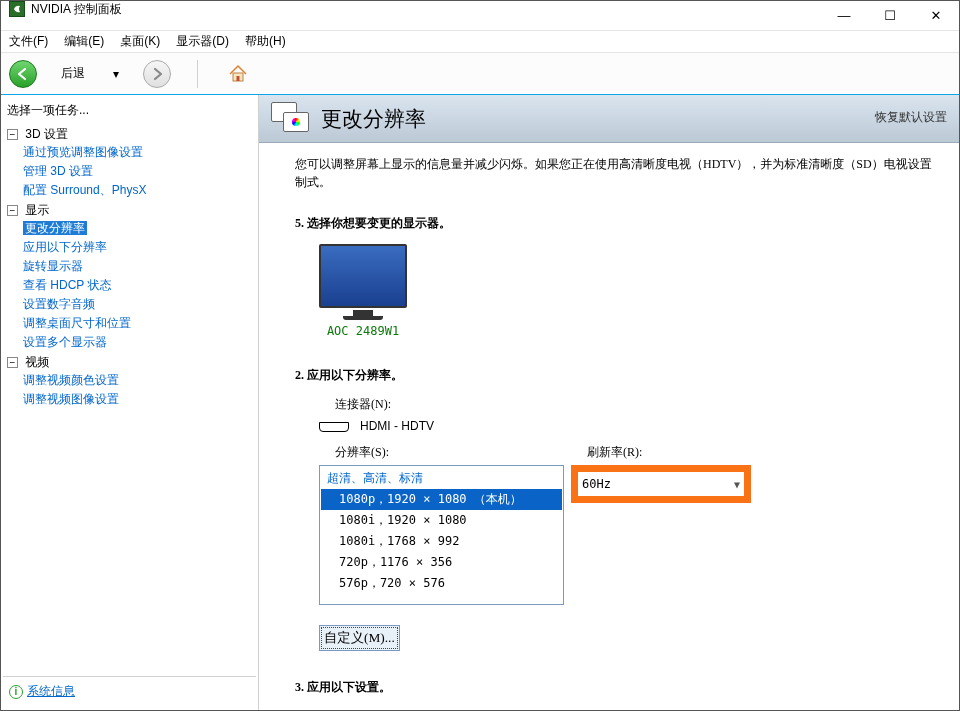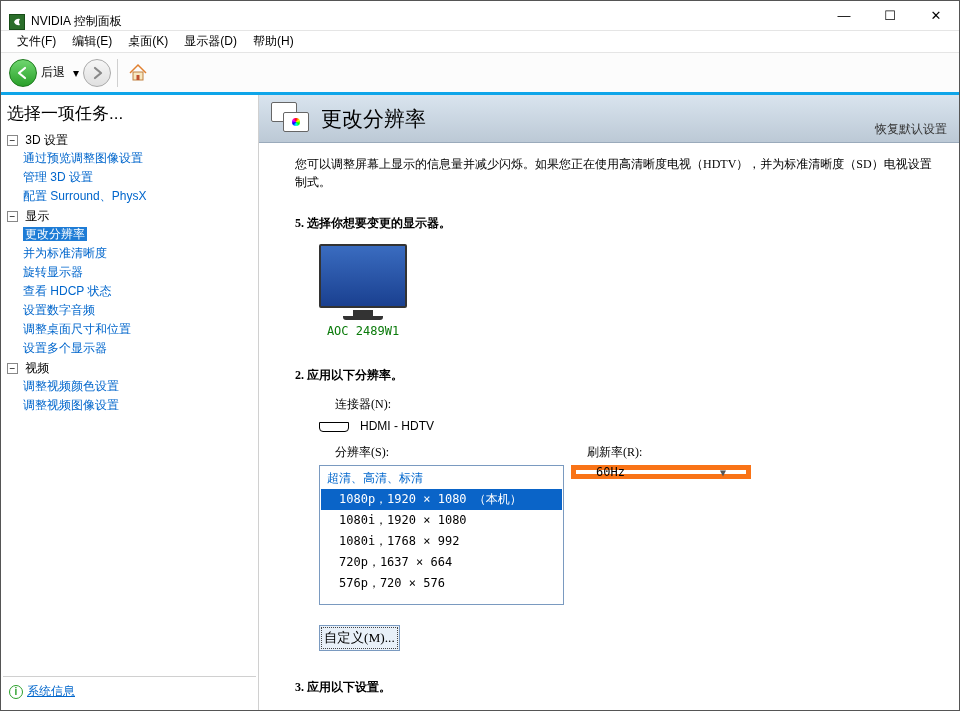--- a/index.html
+++ b/index.html
@@ -1,55 +1,55 @@
 <!DOCTYPE html>
 <html><head>
 <meta charset="utf-8">
 <style>
 * { box-sizing: border-box; margin: 0; padding: 0; }
 body { font-family: "Microsoft YaHei", "SimSun", Tahoma, sans-serif; font-size: 12px; background: #fff; overflow: hidden; }
 .window { width: 960px; height: 711px; display: flex; flex-direction: column; border: 1px solid #555; }
-.titlebar { height: 30px; display: flex; align-items: flex-end; padding: 0 0 0 8px; background: #fff; border-bottom: 1px solid #e5e5e5; }
+.titlebar { height: 30px; display: flex; align-items: flex-start; padding: 0 0 0 8px; background: #fff; border-bottom: 1px solid #e5e5e5; }
 .app-icon { width: 16px; height: 16px; background: #2a6e2a; border: 1px solid #174d17; margin-right: 6px; display: flex; align-items: center; justify-content: center; }
 .app-icon svg { width: 10px; height: 10px; }
 .title-text { flex: 1; font-size: 12px; }
 .win-controls { display: flex; height: 100%; }
 .win-btn { width: 46px; display: flex; align-items: center; justify-content: center; font-size: 13px; }
-.menubar { height: 22px; display: flex; align-items: center; padding: 0 8px; background: #fff; border-bottom: 1px solid #e5e5e5; }
+.menubar { height: 22px; display: flex; align-items: center; padding: 0 0; background: #fff; border-bottom: 1px solid #e5e5e5; }
 .menu-item { padding: 2px 8px; cursor: default; }
-.toolbar { height: 42px; display: flex; align-items: center; padding: 0 8px; background: #fcfcfc; border-bottom: 3px solid #0ea5e9; gap: 0; }
+.toolbar { height: 42px; display: flex; align-items: center; padding: 0 8px; background: #fcfcfc; border-bottom: 1px solid #0ea5e9; gap: 20px; }
 .nav-btn { width: 28px; height: 28px; border-radius: 50%; display: flex; align-items: center; justify-content: center; background: linear-gradient(#f6f6f6,#e0e0e0); border: 1px solid #aaa; }
 .nav-btn.green { background: linear-gradient(#6fd66f,#2aa02a); border-color: #1d7a1d; color: #fff; }
 .nav-label { margin: 0 4px; }
 .nav-drop { width: 14px; display: flex; align-items: center; justify-content: center; }
 .tb-sep { width: 1px; height: 28px; background: #d0d0d0; margin: 0 6px; }
 .home-icon { width: 28px; height: 28px; display: flex; align-items: center; justify-content: center; }
 .body-area { flex: 1; display: flex; overflow: hidden; }
 .sidebar { width: 258px; border-right: 1px solid #d0d0d0; display: flex; flex-direction: column; padding: 4px 2px; background: #fff; }
-.sidebar-title { padding: 3px 4px 6px 4px; font-size: 17px; }
+.sidebar-title { padding: 3px 4px 6px 4px; font-size: 12px; }
 .tree { flex: 1; overflow: auto; }
 .tree ul { list-style: none; padding-left: 16px; }
 .tree > ul { padding-left: 4px; }
 .tree li { padding: 1px 0; white-space: nowrap; }
 .tree-toggle { display: inline-block; width: 11px; height: 11px; border: 1px solid #888; text-align: center; line-height: 9px; font-size: 10px; margin-right: 4px; vertical-align: middle; cursor: default; background: #fff; }
 .tree-cat { color: #000; }
 .tree-link { color: #0066cc; cursor: pointer; text-decoration: none; }
 .tree-link.selected { background: #1e7cd6; color: #fff; padding: 0 2px; }
 .sidebar-footer { height: 30px; border-top: 1px solid #d0d0d0; display: flex; align-items: center; padding: 0 6px; gap: 4px; }
 .sys-icon { width: 14px; height: 14px; border: 1px solid #2aa02a; border-radius: 50%; display: flex; align-items: center; justify-content: center; color: #2aa02a; font-size: 10px; font-weight: bold; }
 .sys-link { color: #0066cc; text-decoration: underline; cursor: pointer; }
 .main { flex: 1; display: flex; flex-direction: column; overflow: hidden; }
 .header-band { height: 48px; background: linear-gradient(#d9e4ee,#bcc9d6); border-bottom: 1px solid #9aaabb; display: flex; align-items: center; padding: 0 12px; gap: 10px; position: relative; }
 .hdr-icon { width: 40px; height: 34px; position: relative; }
 .hdr-icon .mon { position: absolute; width: 26px; height: 20px; background: #fff; border: 1px solid #666; border-radius: 2px; }
 .hdr-icon .mon.back { left: 0; top: 0; }
 .hdr-icon .mon.front { left: 12px; top: 10px; background: #fff; display: flex; align-items: center; justify-content: center; }
 .hdr-icon .dot { width: 8px; height: 8px; border-radius: 50%; background: conic-gradient(red,yellow,lime,cyan,blue,magenta,red); }
 .hdr-title { font-size: 21px; font-family: "SimSun", serif; }
-.restore-link { position: absolute; right: 12px; bottom: 4px; color: #333; cursor: pointer; font-family: "SimSun", serif; }
+.restore-link { position: absolute; right: 12px; bottom: 16px; color: #333; cursor: pointer; font-family: "SimSun", serif; }
 .content { flex: 1; overflow-y: auto; overflow-x: auto; padding: 12px 24px 12px 36px; font-family: "SimSun", serif; font-size: 12px; }
 .intro { margin-bottom: 24px; line-height: 1.5; }
 .step { margin-bottom: 28px; }
 .step-head { font-weight: bold; margin-bottom: 12px; }
 .step-body { padding-left: 24px; }
 .monitor-thumb { display: inline-block; text-align: center; }
 .monitor-thumb .screen { width: 88px; height: 64px; background: linear-gradient(#3a6cc0,#1a4090); border: 2px solid #333; border-radius: 2px; margin-bottom: 2px; }
 .monitor-thumb .stand { width: 20px; height: 6px; background: #333; margin: 0 auto; }
 .monitor-thumb .base { width: 40px; height: 4px; background: #333; margin: 0 auto; border-radius: 0 0 3px 3px; }
 .monitor-thumb .label { color: #0a7a0a; margin-top: 4px; font-family: Consolas, monospace; }
@@ -57,21 +57,21 @@
 .field-label { display: block; margin-bottom: 4px; margin-left: 16px; }
 .hdmi-icon { display: inline-block; width: 30px; height: 10px; border: 1.5px solid #000; border-radius: 0 0 4px 4px; vertical-align: middle; margin-right: 8px; }
 .connector-val { font-family: Liberation Sans, sans-serif; }
 .cols { display: flex; gap: 36px; margin-top: 10px; }
 .col-l { width: 216px; }
 .col-r { width: 180px; }
 .listbox { width: 245px; height: 140px; border: 1px solid #7a9ac0; background: #fff; overflow-y: auto; padding: 2px 1px; }
 .listbox .group { color: #0066cc; padding: 2px 6px; font-family: "SimSun", serif; }
 .listbox .opt { padding: 2px 6px 2px 18px; font-family: Consolas, "SimSun", monospace; white-space: nowrap; }
 .listbox .opt.selected { background: #0a64c8; color: #fff; }
-.combo { width: 180px; height: 14px; border: 5px solid #f97316; background: #fff; display: flex; align-items: center; padding: 0 20px; justify-content: space-between; font-family: Consolas, monospace; }
+.combo { width: 180px; height: 38px; border: 7px solid #f97316; background: #fff; display: flex; align-items: center; padding: 0 4px; justify-content: space-between; font-family: Consolas, monospace; }
 .combo .arrow { font-size: 10px; color: #555; }
 .custom-btn { margin-top: 20px; border: 1px solid #7a9ac0; background: #e8f0f8; padding: 3px 4px; font-family: "SimSun", serif; cursor: default; outline: 1px dotted #444; outline-offset: -3px; }
 </style>
 </head>
 <body>
 
 <div class="window">
 
   <div class="titlebar">
     <div class="app-icon">
@@ -131,21 +131,21 @@
               <li><a class="tree-link">通过预览调整图像设置</a></li>
               <li><a class="tree-link">管理 3D 设置</a></li>
               <li><a class="tree-link">配置 Surround、PhysX</a></li>
             </ul>
           </li>
           <li>
             <span class="tree-toggle">−</span>
             <span class="tree-cat">显示</span>
             <ul>
               <li><a class="tree-link selected">更改分辨率</a></li>
-              <li><a class="tree-link">并为标准清晰度</a></li>
+              <li><a class="tree-link">应用以下分辨率</a></li>
               <li><a class="tree-link">旋转显示器</a></li>
               <li><a class="tree-link">查看 HDCP 状态</a></li>
               <li><a class="tree-link">设置数字音频</a></li>
               <li><a class="tree-link">调整桌面尺寸和位置</a></li>
               <li><a class="tree-link">设置多个显示器</a></li>
             </ul>
           </li>
           <li>
             <span class="tree-toggle">−</span>
             <span class="tree-cat">视频</span>
@@ -201,21 +201,21 @@
             </div>
 
             <div class="cols">
               <div class="col-l">
                 <span class="field-label">分辨率(S):</span>
                 <div class="listbox">
                   <div class="group">超清、高清、标清</div>
                   <div class="opt selected">1080p，1920 × 1080 （本机）</div>
                   <div class="opt">1080i，1920 × 1080</div>
                   <div class="opt">1080i，1768 × 992</div>
-                  <div class="opt">720p，1637 × 664</div>
+                  <div class="opt">720p，1176 × 356</div>
                   <div class="opt">576p，720 × 576</div>
                 </div>
                 <button class="custom-btn">自定义(M)...</button>
               </div>
               <div class="col-r">
                 <span class="field-label">刷新率(R):</span>
                 <div class="combo">
                   <span>60Hz</span>
                   <span class="arrow">▼</span>
                 </div>

